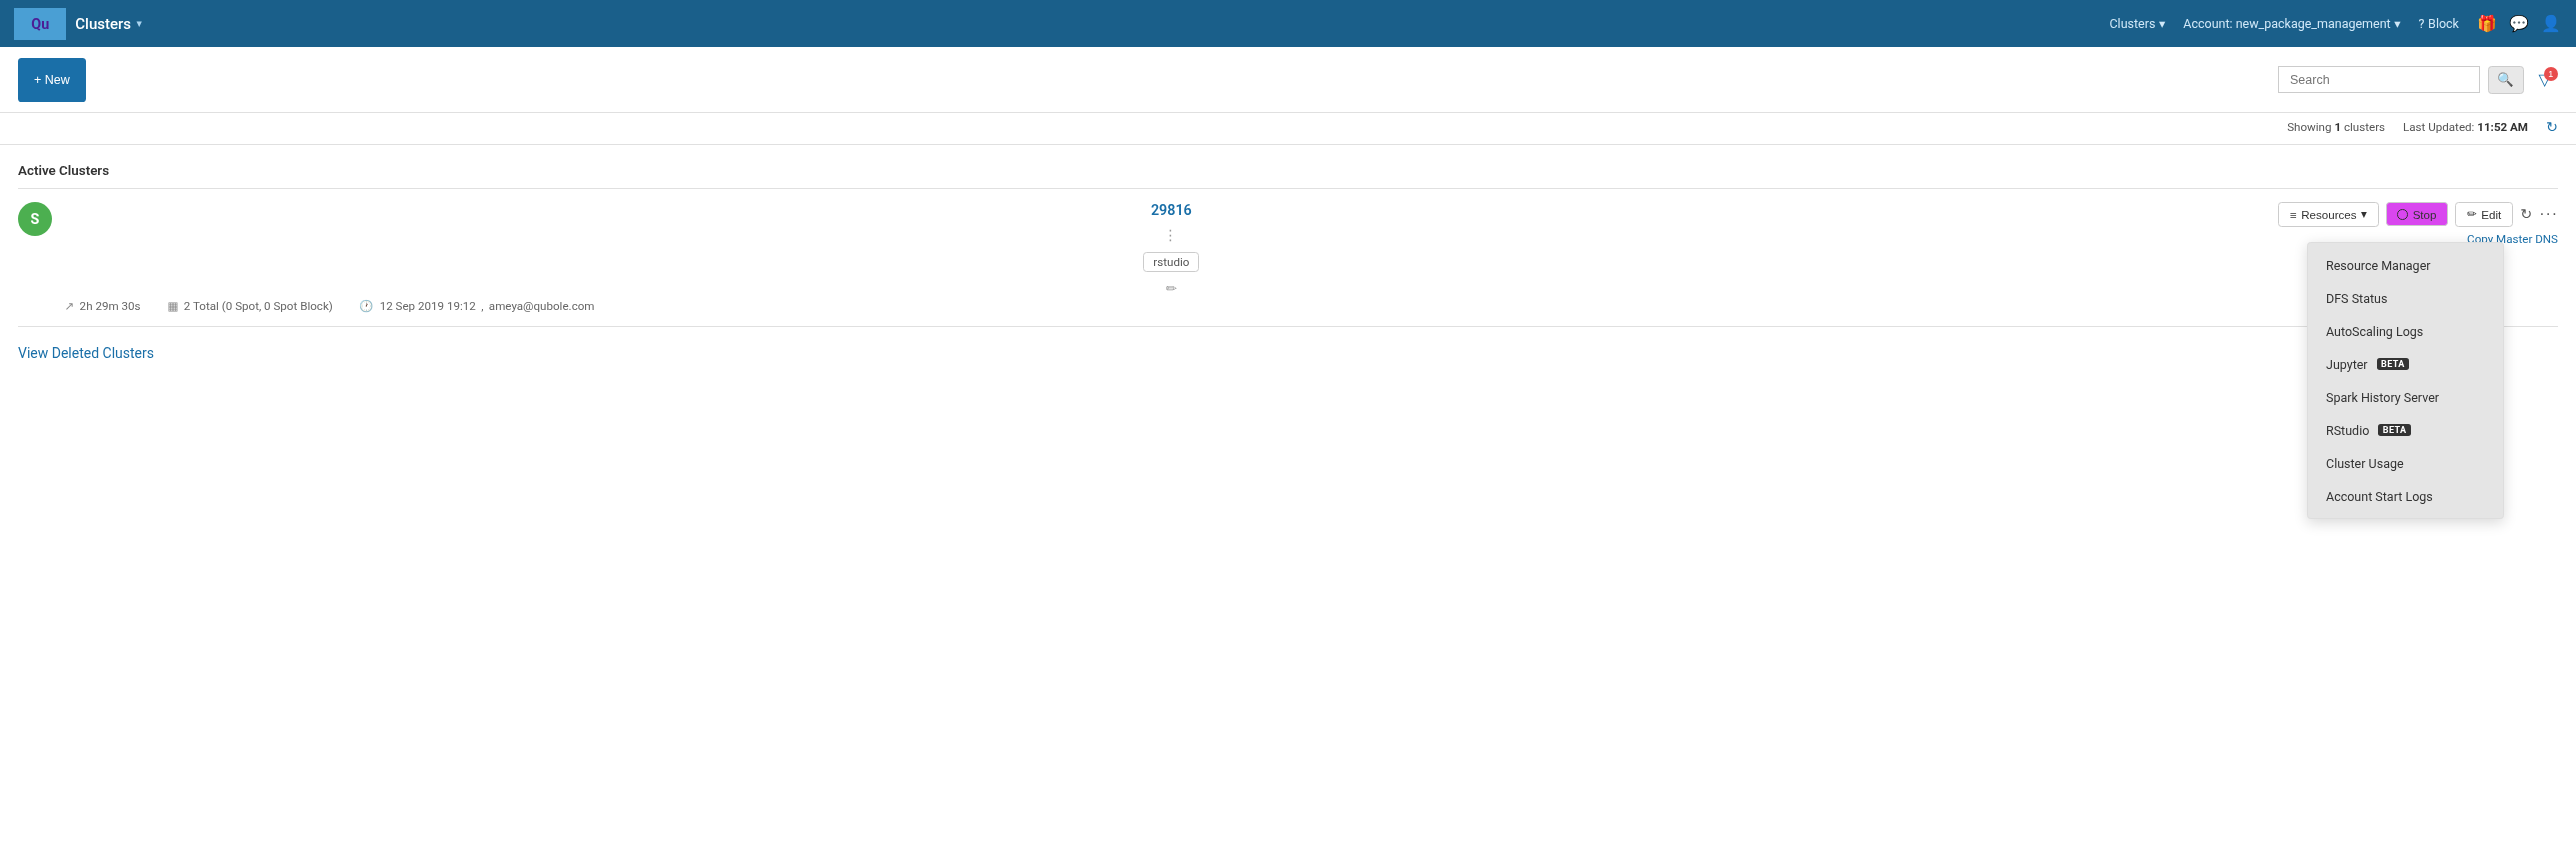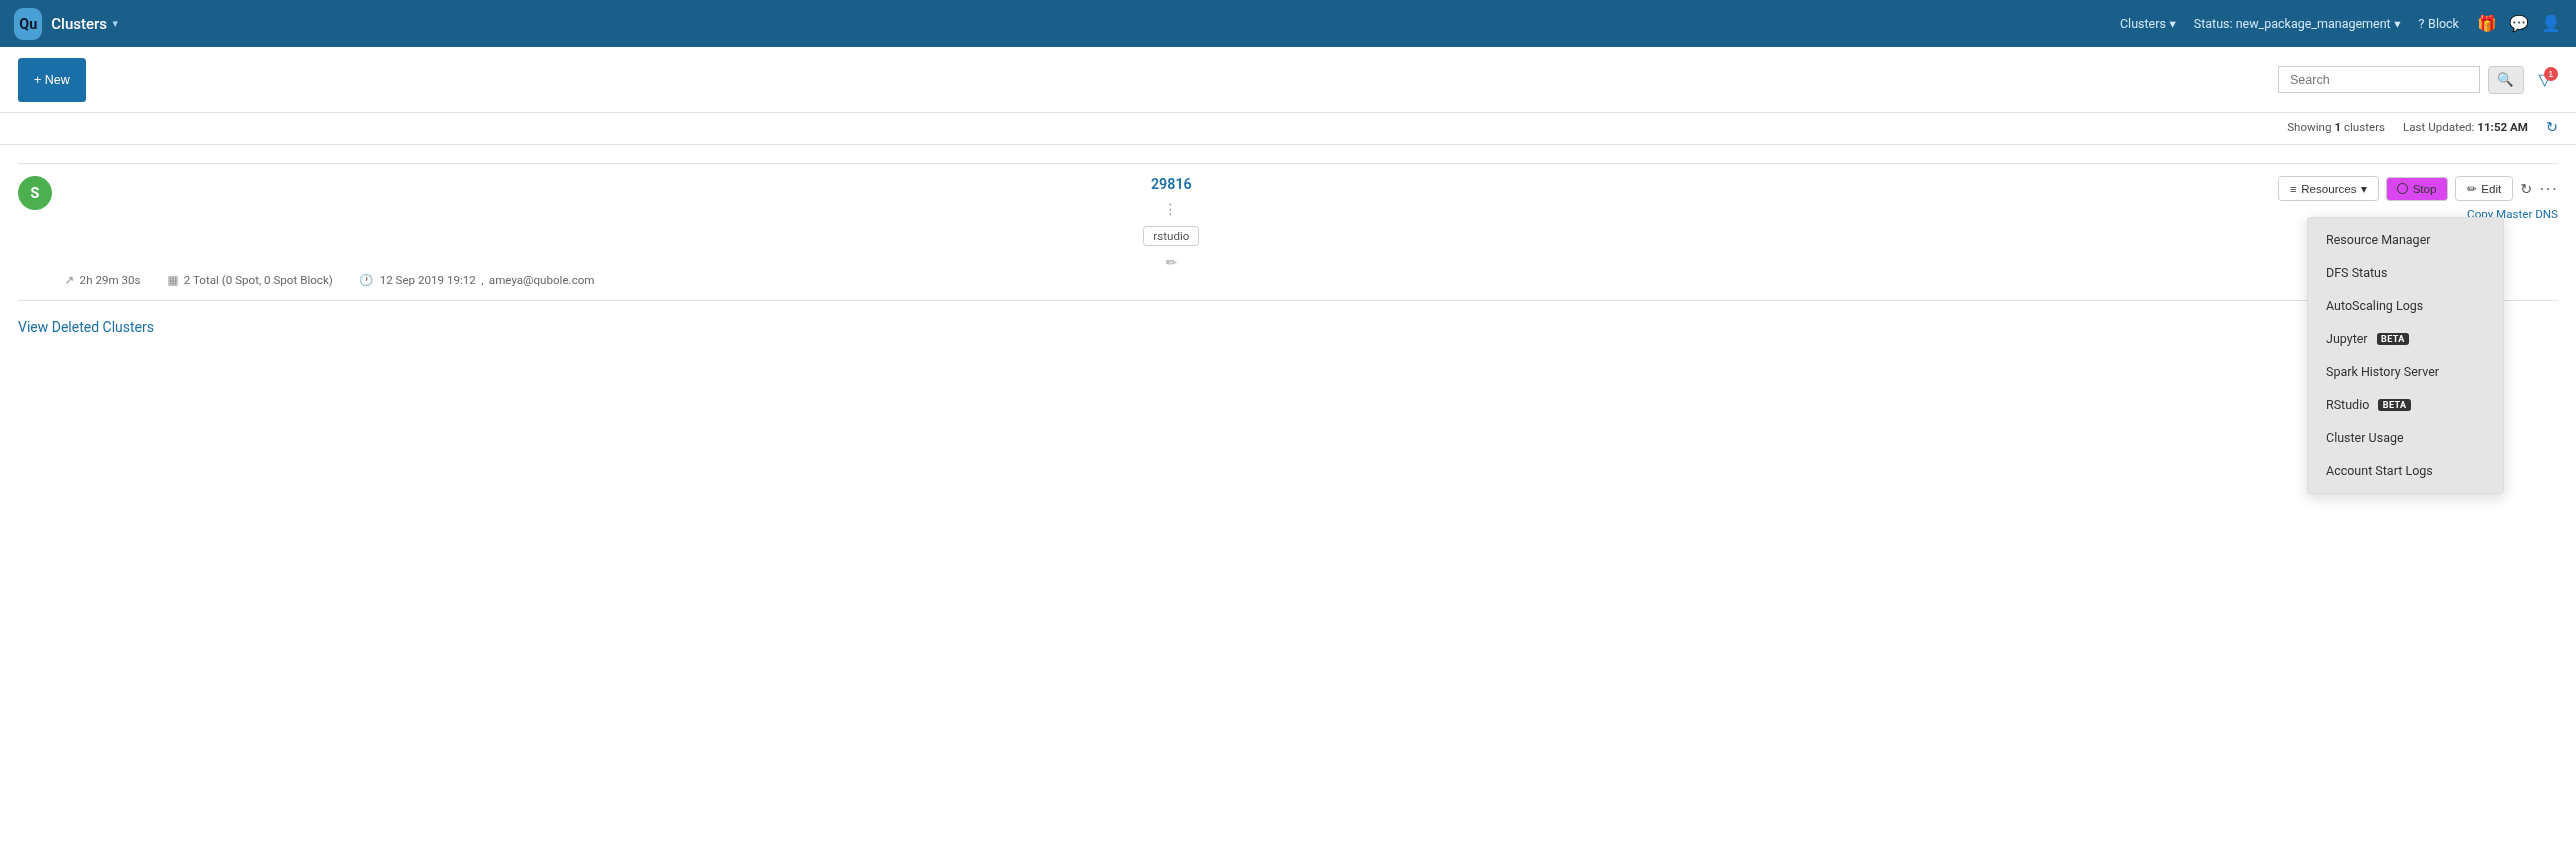--- a/index.html
+++ b/index.html
@@ -13,30 +13,30 @@
       align-items: center;
       padding: 0 14.3px;
       color: white;
     }
     .header-logo {
       display: flex;
       align-items: center;
       margin-right: 10.7px;
     }
     .logo-box {
-      width: 28px;
+      width: 52px;
       height: 32px;
       background: #4a9fd4;
-      border-radius: 9px;
+      border-radius: 0;
       display: flex;
       align-items: center;
       justify-content: center;
       font-weight: bold;
       font-size: 14.3px;
-      color: #0f172a;
+      color: #4c1d95;
       margin-right: 9px;
     }
     .header-title {
       font-size: 15px;
       font-weight: 500;
       color: white;
       margin-right: 5.4px;
     }
     .header-chevron {
       color: #aad4f0;
@@ -371,21 +371,21 @@
     <span class="header-title">Clusters</span>
     <span class="header-chevron">▾</span>
   </div>
   <div class="header-spacer"></div>
   <nav class="header-nav">
     <span class="header-nav-item">
       <span>Clusters</span>
       <span>▾</span>
     </span>
     <span class="header-nav-item">
-      <span>Status: new_package_management</span>
+      <span>Account: new_package_management</span>
       <span>▾</span>
     </span>
     <span class="header-nav-item">
       <span>?</span>
       <span>Block</span>
     </span>
   </nav>
   <div class="header-icons">
     <span class="header-icon-btn">🎁</span>
     <span class="header-icon-btn">💬</span>
@@ -415,20 +415,21 @@
     <span>clusters</span>
   </span>
   <span>
     <span>Last Updated:</span>
     <strong>11:52 AM</strong>
   </span>
   <span class="refresh-icon">↻</span>
 </div>
 
 <div class="main-content">
+  <div class="section-title">Active Clusters</div>
   <div class="cluster-list">
 
     <div class="cluster-row cluster-row-wrapper">
       <div class="cluster-avatar" style="background: #4caf50;">S</div>
       <div class="cluster-info">
         <div class="cluster-header-row">
           <span class="cluster-id">29816</span>
           <span class="cluster-tag-dots">⋮</span>
           <span class="cluster-tag">rstudio</span>
           <span class="cluster-edit-icon">✏</span>

